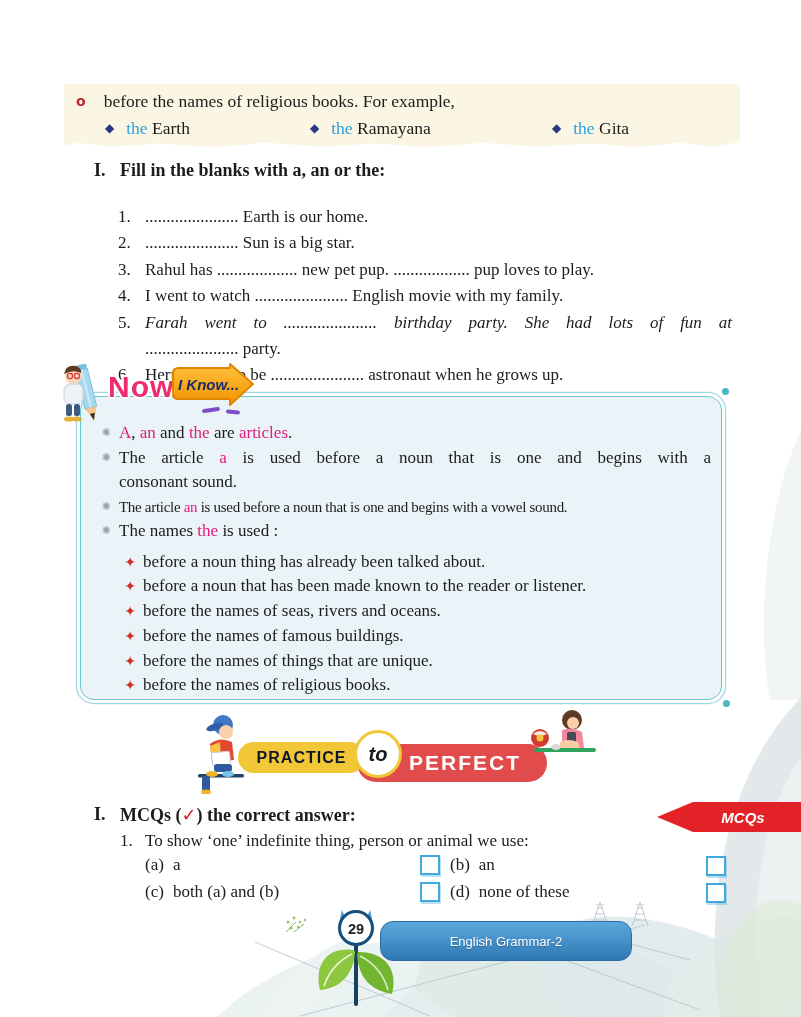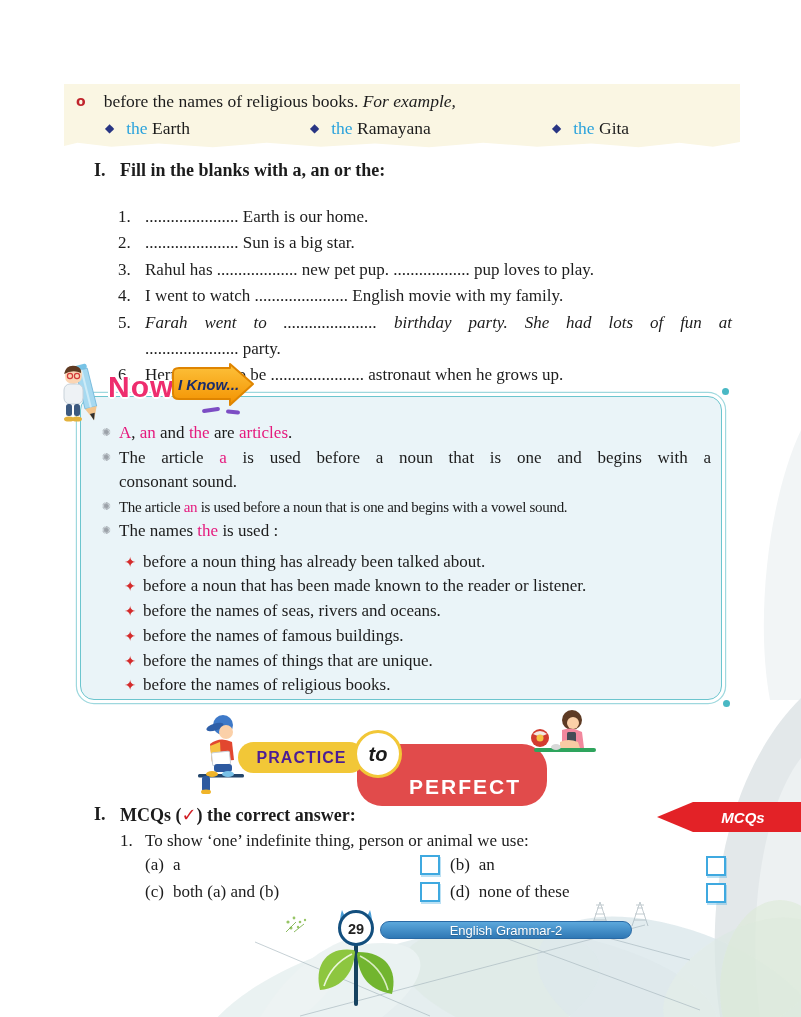--- a/index.html
+++ b/index.html
@@ -15,21 +15,21 @@
   #bg { left:0; top:0; width:801px; height:1017px; z-index:0; }
 
   
   .banner {
     left:64px; top:84px; width:676px; height:66px; background:#FAF6E3; z-index:1;
     clip-path: polygon(0 0,100% 0,100% 88%,96% 95%,91% 89%,85% 96%,78% 90%,70% 95%,62% 89%,54% 96%,46% 90%,38% 95%,30% 89%,22% 96%,14% 90%,7% 95%,2% 89%,0 94%);
   }
   .banner-row1 { position:absolute; left:12px; top:7px; font-size:17.5px; }
   .banner-bullet { color:#C0242C; font-weight:bold; font-family:"DejaVu Sans",sans-serif; font-size:14px; vertical-align:1px; }
   .banner-text { margin-left:18px; }
-  .banner-ex-label { font-style:italic; }
+  .banner-ex-label { }
   .banner-example { position:absolute; top:34px; font-size:17.5px; white-space:nowrap; }
   .diamond { color:#283583; font-family:"DejaVu Sans",sans-serif; font-size:12px; margin-right:12px; vertical-align:2px; }
   .blue-the { color:#2BA3DC; }
 
   
   .fb-heading { left:94px; top:160px; display:flex; font-weight:bold; font-size:18px; z-index:1; }
   .fb-heading .numeral { width:26px; }
   .fb-list { left:118px; top:204px; width:614px; z-index:1; font-size:17px; }
   .fb-item { display:flex; line-height:26.4px; }
   .fb-item .num { width:27px; flex:none; }
@@ -64,24 +64,24 @@
   }
   .arrow-svg { position:absolute; left:106px; top:2px; }
   .dash { position:absolute; height:4px; border-radius:2px; background:#7C4DC4; }
   .dash.d1 { left:142px; top:48px; width:18px; transform:rotate(-8deg); }
   .dash.d2 { left:166px; top:50px; width:14px; transform:rotate(6deg); }
 
   
   .pr-yellow {
     left:238px; top:742px; width:127px; height:31px; background:#F2C737; border-radius:16px;
     z-index:3; display:flex; align-items:center; justify-content:center;
-    font-family:"Liberation Sans",sans-serif; font-weight:800; font-size:16px; letter-spacing:1px; color:#4c1d95;
+    font-family:"Liberation Sans",sans-serif; font-weight:800; font-size:16px; letter-spacing:1px; color:#0f172a;
   }
   .pr-red {
-    left:357px; top:744px; width:190px; height:62px; background:#E14B4B; border-radius:25px;
+    left:357px; top:744px; width:190px; height:38px; background:#E14B4B; border-radius:25px;
     z-index:2; display:flex; align-items:flex-end; justify-content:center; padding-bottom:7px; padding-left:26px;
     font-family:"Liberation Sans",sans-serif; font-weight:800; font-size:21px; letter-spacing:2px; color:#ffffff;
   }
   .pr-to {
     left:354px; top:730px; width:48px; height:48px; background:#ffffff; border:3px solid #F2C737; border-radius:50%;
     z-index:4; display:flex; align-items:center; justify-content:center;
     font-family:"Liberation Sans",sans-serif; font-weight:bold; font-style:italic; font-size:20px; color:#1b1b1b;
   }
 
   
@@ -92,21 +92,21 @@
   .q1 { left:120px; top:831px; display:flex; font-size:17px; z-index:1; width:620px; }
   .q1 .num { width:25px; flex:none; }
   .option { position:absolute; display:flex; gap:9px; font-size:17px; z-index:1; white-space:nowrap; }
   .checkbox {
     position:absolute; width:20px; height:20px; background:#ffffff;
     border:2px solid #3FA9E0; z-index:1; box-shadow:1px 2px 0 rgba(63,169,224,0.35);
   }
 
   
   .ribbon {
-    left:380px; top:921px; width:252px; height:18px; z-index:2;
+    left:380px; top:921px; width:252px; height:40px; z-index:2;
     background:linear-gradient(#5CA8DC,#2F78B5); border:1px solid #2A6AA5; border-radius:13px;
     display:flex; align-items:center; justify-content:center;
     font-family:"Liberation Sans",sans-serif; font-size:13px; color:#ffffff; text-shadow:0 1px 1px rgba(0,0,0,.25);
   }
   .plant-svg { left:308px; top:906px; z-index:3; }
   .sprigs-svg { left:282px; top:912px; z-index:2; }
 </style>
 </head>
 <body>
 

